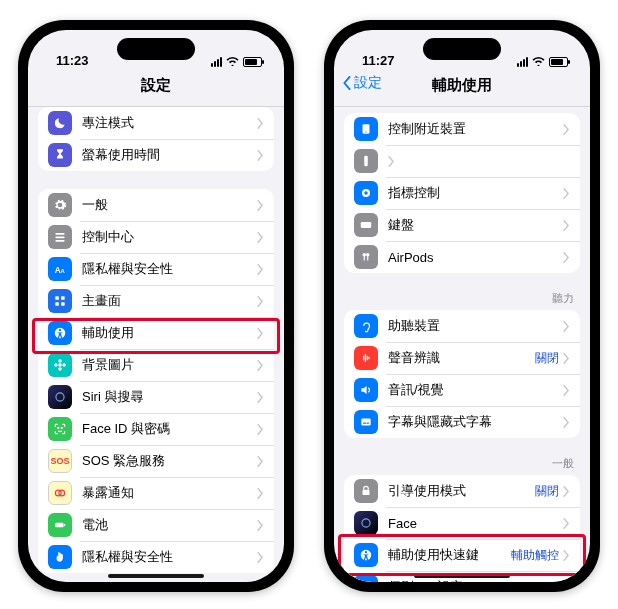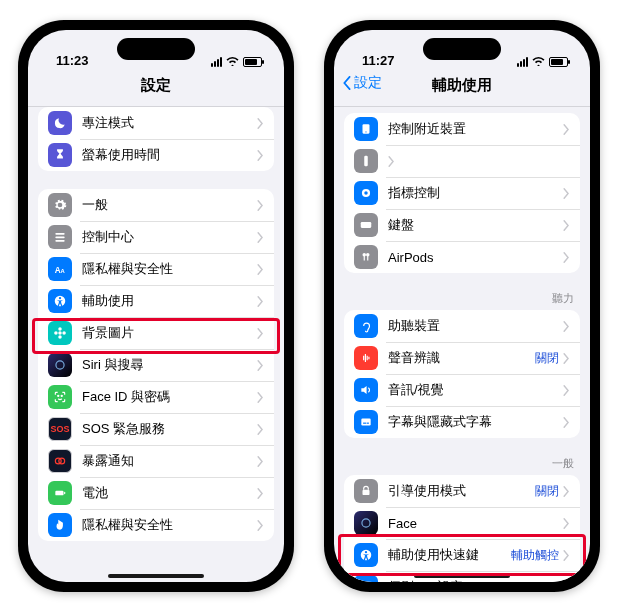--- a/index.html
+++ b/index.html
@@ -129,21 +129,21 @@
     border-radius: 4px;
     pointer-events: none;
     z-index: 20;
   }
   .home-ind {
     position: absolute; bottom: 4px; left: 50%; transform: translateX(-50%);
     width: 96px; height: 4px; background: #000; border-radius: 3px; opacity: 0.9;
   } .bg-indigo{background:#5856d6;}
   .bg-gray{background:#8e8e93;} .bg-blue{background:#007aff;}
   .bg-darkblue{background:#1f6feb;}
-  .bg-red{background:#ff3b30;} .bg-green{background:#34c759;} .bg-white{background:#0f172a;border:0.5px solid #d0d0d4;}
+  .bg-red{background:#ff3b30;} .bg-green{background:#34c759;} .bg-white{background:#fef9c3;border:0.5px solid #d0d0d4;}
   .bg-teal{background:#00c7be;}
   .bg-siri{background:linear-gradient(135deg,#2b2b6e,#000);} 
   .icon.bg-white svg { color:#007aff; }
 </style>
 </head>
 <body>
 
 <div class="phone">
   <div class="screen">
     <div class="island"></div>
@@ -244,20 +244,36 @@
                   </svg>
               </span>
               <span class="label">隱私權與安全性</span>
               <span class="chevron">
                   <svg viewBox="0 0 8 14">
                     <path d="M1 1l5 6-5 6" stroke="currentColor" stroke-width="1.8" fill="none" stroke-linecap="round"></path>
                   </svg>
                 </span>
             </div>
             <div class="row">
+              <span class="icon bg-darkblue">
+                <svg viewBox="0 0 24 24" fill="currentColor">
+                    <rect x="4" y="4" width="6" height="6" rx="1"></rect>
+                    <rect x="14" y="4" width="6" height="6" rx="1"></rect>
+                    <rect x="4" y="14" width="6" height="6" rx="1"></rect>
+                    <rect x="14" y="14" width="6" height="6" rx="1"></rect>
+                  </svg>
+              </span>
+              <span class="label">主畫面</span>
+              <span class="chevron">
+                  <svg viewBox="0 0 8 14">
+                    <path d="M1 1l5 6-5 6" stroke="currentColor" stroke-width="1.8" fill="none" stroke-linecap="round"></path>
+                  </svg>
+                </span>
+            </div>
+            <div class="row">
               <span class="icon bg-blue">
                 <svg viewBox="0 0 24 24" fill="currentColor">
                     <circle cx="12" cy="12" r="9" fill="#fff"></circle>
                     <circle cx="12" cy="7" r="2" fill="#007aff"></circle>
                     <path d="M6 10l6 1 6-1-4 2v3l2 5-2 1-2-5-2 5-2-1 2-5v-3z" fill="#007aff"></path>
                   </svg>
               </span>
               <span class="label">輔助使用</span>
               <span class="chevron">
                   <svg viewBox="0 0 8 14">

